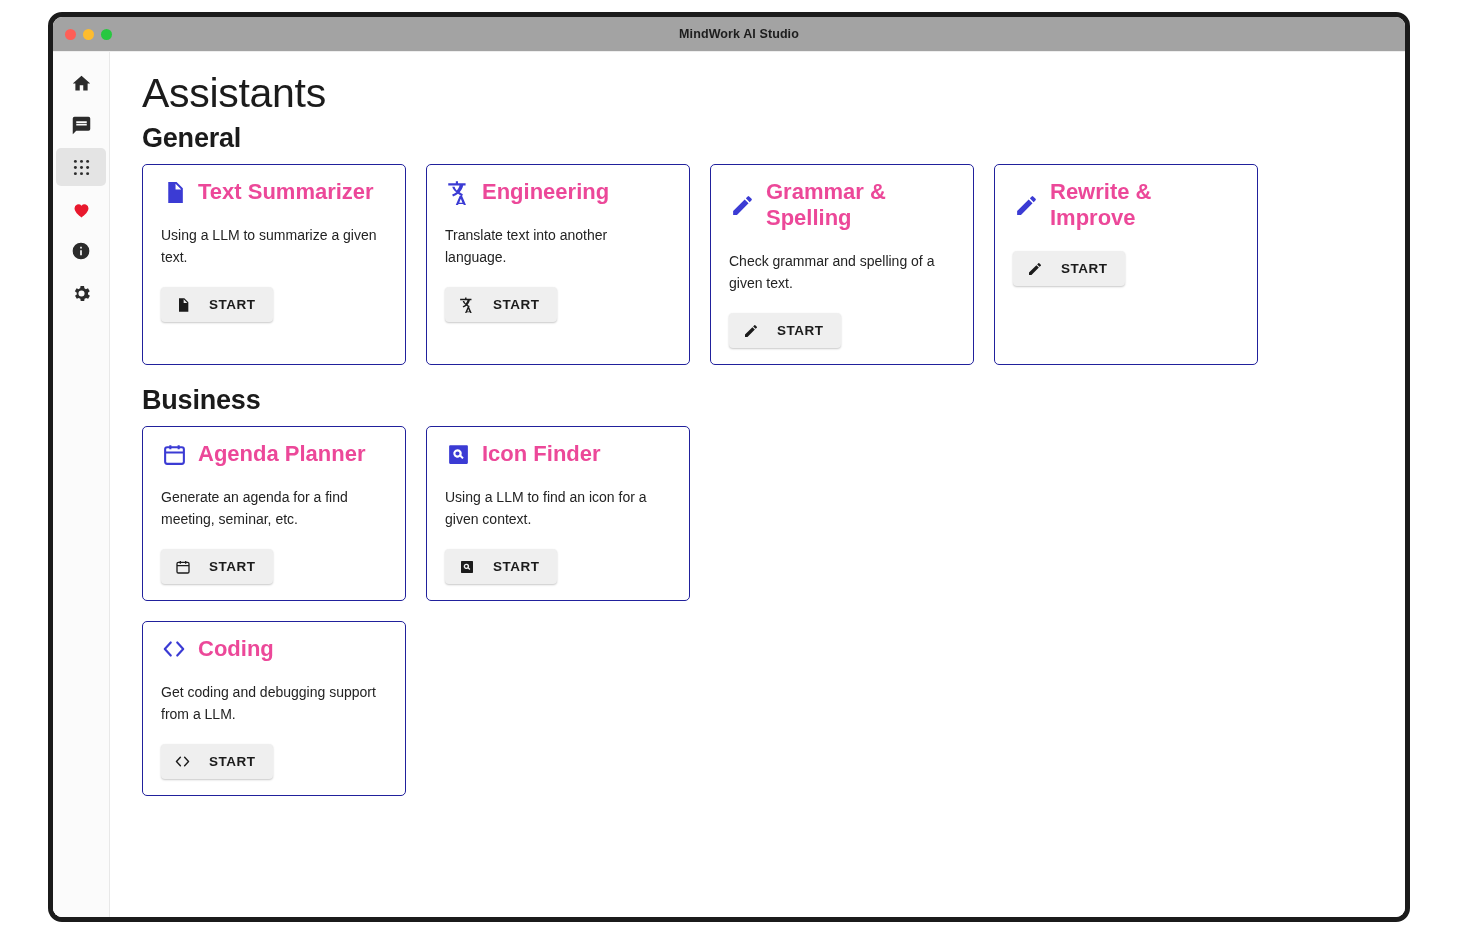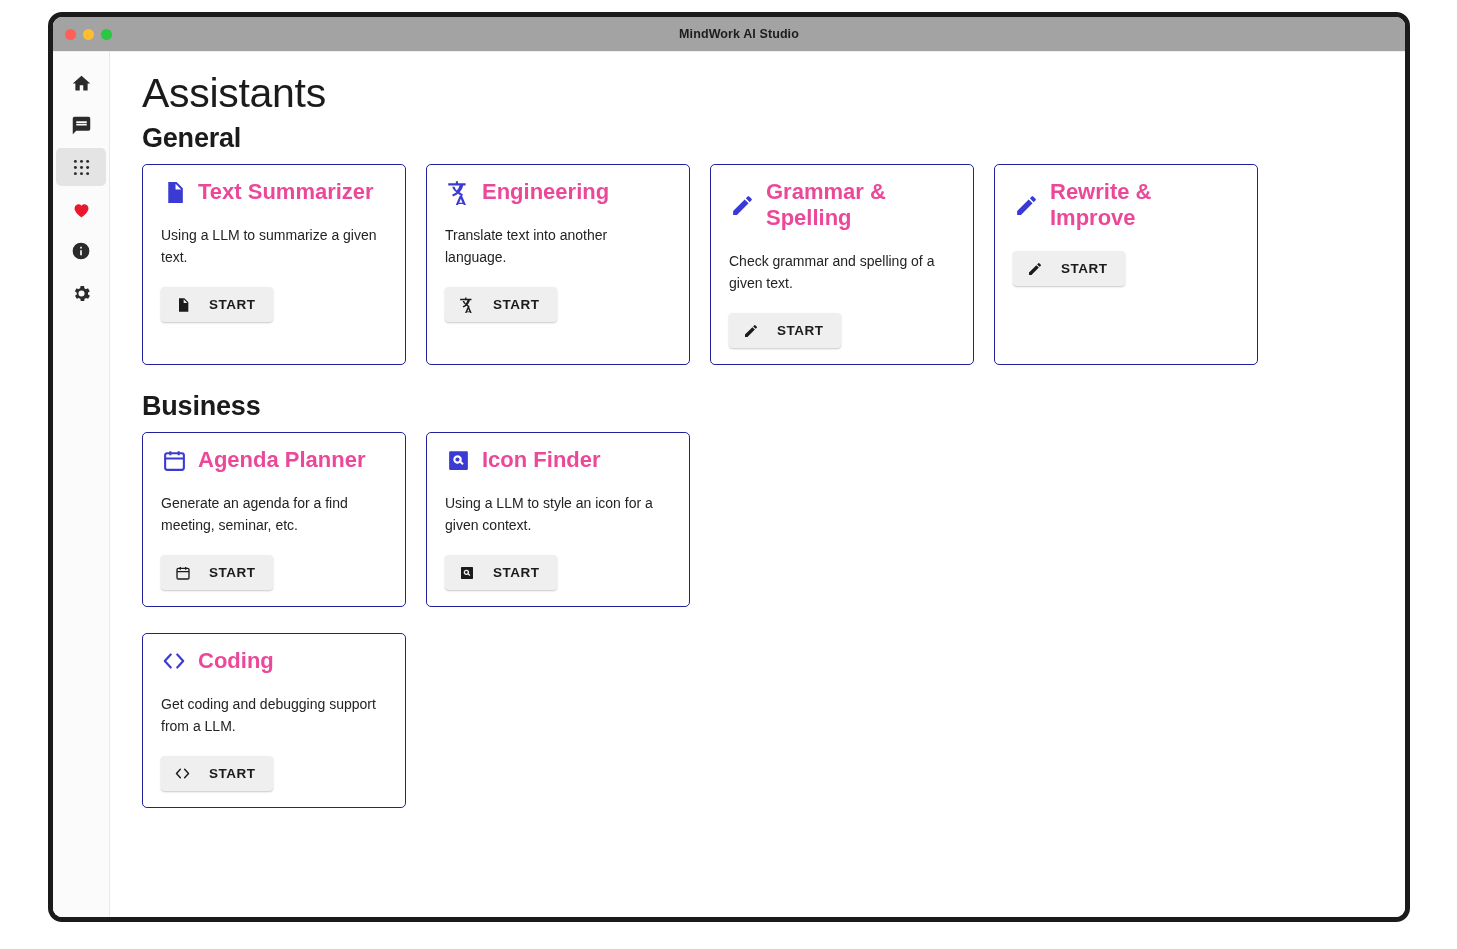--- a/index.html
+++ b/index.html
@@ -79,21 +79,21 @@
     margin: 0 0 2px 0;
     letter-spacing: -0.3px;
   }
   .section-title {
     font-size: 27px;
     font-weight: 700;
     color: #1b1b1b;
     margin: 6px 0 10px 0;
     letter-spacing: -0.2px;
   }
-  .section + .section { margin-top: 26px; }
+  .section + .section { margin-top: 20px; }
   .card-row {
     display: flex;
     gap: 20px;
     flex-wrap: wrap;
   }
   .card {
     width: 264px;
     border: 1.5px solid #21219c;
     border-radius: 5px;
     background: #ffffff;
@@ -325,21 +325,21 @@
 
           <div class="card">
             <div class="card-head">
               <span class="card-icon">
                 <svg width="25" height="25" viewBox="0 0 24 24" fill="#3b3bd4">
                     <path d="M4 3h16a1 1 0 0 1 1 1v16a1 1 0 0 1-1 1H4a1 1 0 0 1-1-1V4a1 1 0 0 1 1-1zm7 4a4 4 0 1 0 2.4 7.2l2.2 2.2 1.4-1.4-2.2-2.2A4 4 0 0 0 11 7zm0 2a2 2 0 1 1 0 4 2 2 0 0 1 0-4z"></path>
                   </svg>
               </span>
               <span class="card-title">Icon Finder</span>
             </div>
-            <div class="card-desc">Using a LLM to style an icon for a given context.</div>
+            <div class="card-desc">Using a LLM to find an icon for a given context.</div>
             <button class="start-btn">
               <span class="btn-ico">
                 <svg width="16" height="16" viewBox="0 0 24 24" fill="#1b1b1b">
                     <path d="M4 3h16a1 1 0 0 1 1 1v16a1 1 0 0 1-1 1H4a1 1 0 0 1-1-1V4a1 1 0 0 1 1-1zm7 4a4 4 0 1 0 2.4 7.2l2.2 2.2 1.4-1.4-2.2-2.2A4 4 0 0 0 11 7zm0 2a2 2 0 1 1 0 4 2 2 0 0 1 0-4z"></path>
                   </svg>
               </span>
               <span>START</span>
             </button>
           </div>
 

